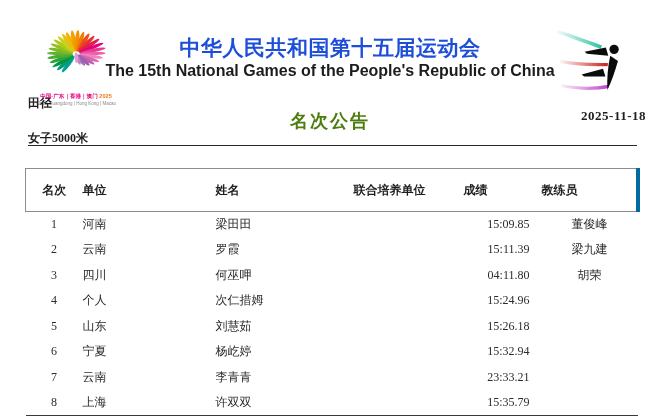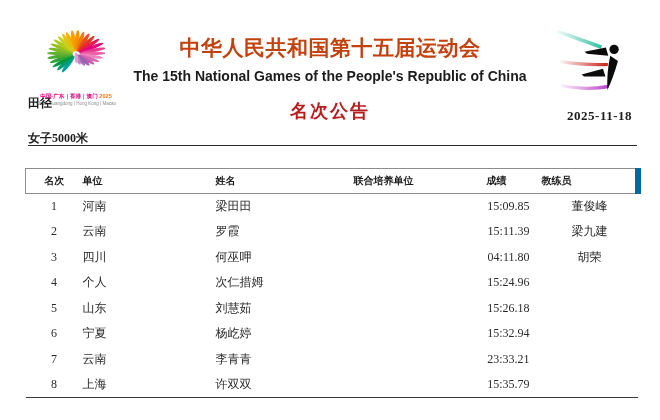--- a/index.html
+++ b/index.html
@@ -27,55 +27,55 @@
   .logo-line2 {
     position: absolute; top: 87px; left: -44px; width: 180px;
     text-align: center; font-size: 9px;
     font-family: "Liberation Sans", "DejaVu Sans", sans-serif;
     color: #8a8a8a; transform: scale(0.5); transform-origin: center top;
     white-space: nowrap;
   }
 
   .title-block { position: absolute; left: 0; top: 34px; width: 660px; text-align: center;
     font-family: "Liberation Sans", "DejaVu Sans", sans-serif; }
-  .title-cn { font-size: 21px; font-weight: bold; color: #c2410c; letter-spacing: 0.5px; }
-  .title-en { font-size: 14px; font-weight: bold; color: #1c1c1c; margin-top: 6px; }
-  .bulletin-title { font-size: 18px; font-weight: 600; color: #b91c1c; margin-top: 15px; letter-spacing: 2px; }
+  .title-cn { font-size: 21px; font-weight: bold; color: #1d4ed8; letter-spacing: 0.5px; }
+  .title-en { font-size: 16px; font-weight: bold; color: #1c1c1c; margin-top: 0; }
+  .bulletin-title { font-size: 18px; font-weight: 600; color: #4d7c0f; margin-top: 29px; letter-spacing: 2px; }
 
   .pictogram { position: absolute; left: 552px; top: 14px; width: 100px; height: 92px; }
 
   
   .meta-sport { position: absolute; left: 28px; top: 95px; font-size: 12px; font-weight: bold; color: #1e1e1e; }
-  .meta-date  { position: absolute; right: 28px; top: 108px; font-size: 13px; font-weight: 600; color: #1e1e1e; letter-spacing: 0.5px; }
+  .meta-date  { position: absolute; right: 14px; top: 108px; font-size: 13px; font-weight: 600; color: #1e1e1e; letter-spacing: 0.5px; }
   .meta-event { position: absolute; left: 28px; top: 130px; font-size: 12px; font-weight: bold; color: #1e1e1e; }
   .meta-venue { position: absolute; right: 23px; top: 129px; font-size: 12.5px; font-weight: bold; color: #1e1e1e; }
   .head-rule  { position: absolute; left: 28px; top: 145px; width: 609px; height: 0; border-top: 1.4px solid #2a2a2a; }
 
   
   table.results {
     position: absolute; left: 25px; top: 168px; width: 612px;
     border-collapse: collapse; table-layout: fixed;
     font-size: 12px; color: #2b2b2b;
     border-bottom: 1.4px solid #3a3a3a;
   }
   .results col.c-rank   { width: 57px; }
   .results col.c-unit   { width: 133px; }
   .results col.c-name   { width: 138px; }
   .results col.c-joint  { width: 110px; }
   .results col.c-result { width: 66px; }
   .results col.c-coach  { width: 108px; }
 
   .results thead th {
-    height: 25px; font-weight: bold; color: #1e1e1e;
+    height: 43px; font-weight: bold; color: #1e1e1e;
     border-top: 1px solid #8d8d8d; border-bottom: 1px solid #8d8d8d;
-    text-align: left; vertical-align: middle; font-size: 10px; margin-top: 8px;
+    text-align: left; vertical-align: middle; font-size: 12px; margin-top: 8px;
   }
   .results thead th:first-child { border-left: 1px solid #8d8d8d; text-align: center; }
-  .results thead th:last-child  { border-right: 6px solid #0369a1; padding-left: 12px; }
-  .results thead th.h-result { text-align: center; }
+  .results thead th:last-child  { border-right: 4px solid #0369a1; padding-left: 12px; }
+  .results thead th.h-result { text-align: left; }
 
   .results tbody td { height: 25.5px; vertical-align: middle; }
   .results td.col-rank   { text-align: center; }
   .results td.col-result { text-align: right; margin-top: 30px; }
   .results td.col-coach  { padding-left: 12px; text-align: center; }
 </style>
 </head>
 <body>
 
 <div class="page">

